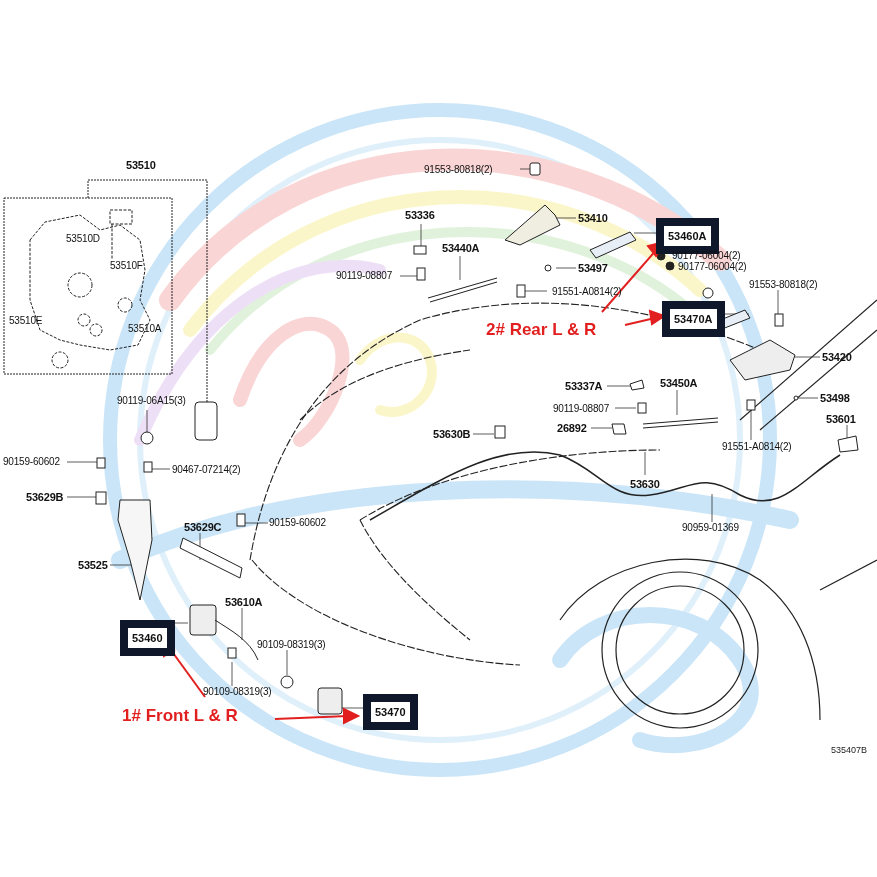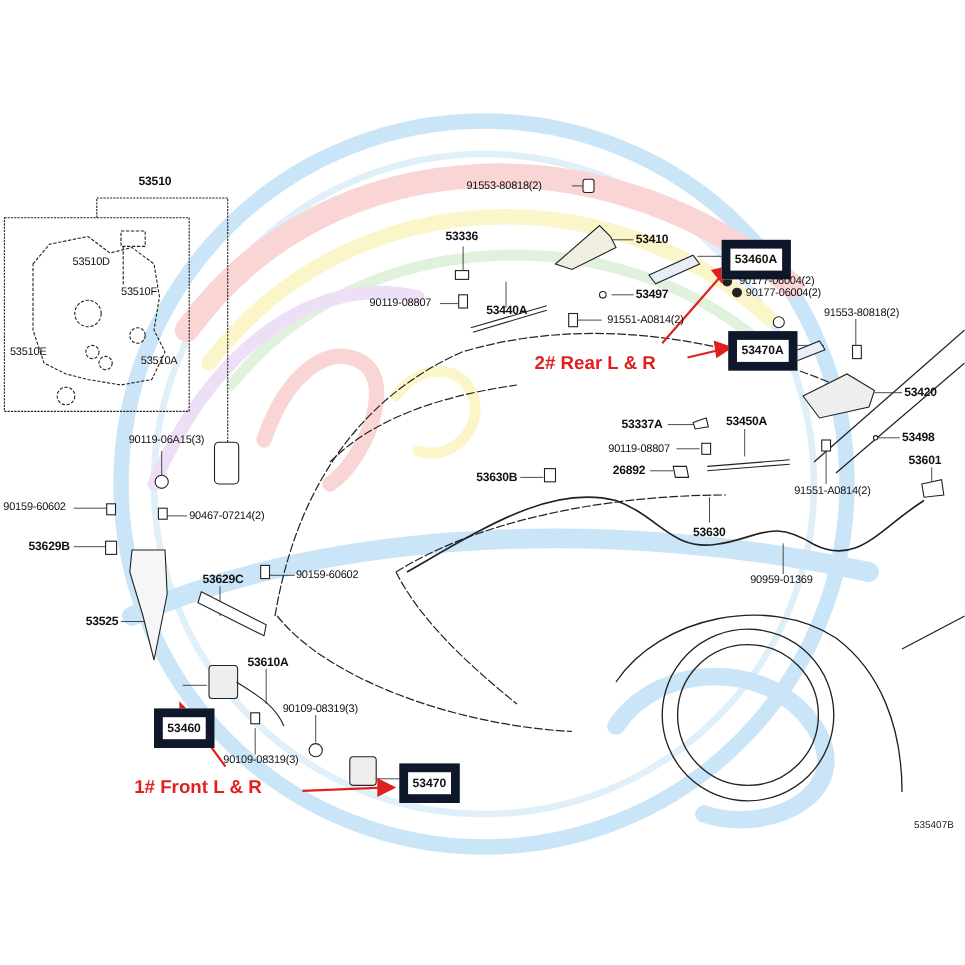--- a/index.html
+++ b/index.html
@@ -162,21 +162,21 @@
 
   <span class="lbl big" style="left:126px;top:159px;">53510</span>
   <span class="lbl" style="left:66px;top:233px;">53510D</span>
   <span class="lbl" style="left:110px;top:260px;">53510F</span>
   <span class="lbl" style="left:9px;top:315px;">53510E</span>
   <span class="lbl" style="left:128px;top:323px;">53510A</span>
 
   <span class="lbl" style="left:424px;top:164px;">91553-80818(2)</span>
   <span class="lbl big" style="left:405px;top:209px;">53336</span>
   <span class="lbl big" style="left:578px;top:212px;">53410</span>
-  <span class="lbl big" style="left:442px;top:242px;margin-top:34px;">53440A</span>
+  <span class="lbl big" style="left:442px;top:242px;">53440A</span>
   <span class="lbl" style="left:336px;top:270px;">90119-08807</span>
   <span class="lbl big" style="left:578px;top:262px;">53497</span>
   <span class="lbl" style="left:552px;top:286px;">91551-A0814(2)</span>
 
   <span class="boxed" style="left:656px;top:218px;">53460A</span>
   <span class="lbl" style="left:672px;top:250px;">90177-06004(2)</span>
   <span class="lbl" style="left:678px;top:261px;">90177-06004(2)</span>
   <span class="lbl" style="left:749px;top:279px;">91553-80818(2)</span>
   <span class="boxed" style="left:662px;top:301px;">53470A</span>
   <span class="lbl big" style="left:822px;top:351px;">53420</span>
@@ -195,21 +195,21 @@
   <span class="lbl" style="left:682px;top:522px;">90959-01369</span>
 
   <span class="lbl" style="left:117px;top:395px;">90119-06A15(3)</span>
   <span class="lbl" style="left:3px;top:456px;">90159-60602</span>
   <span class="lbl" style="left:172px;top:464px;">90467-07214(2)</span>
   <span class="lbl big" style="left:26px;top:491px;">53629B</span>
   <span class="lbl big" style="left:184px;top:521px;">53629C</span>
   <span class="lbl" style="left:269px;top:517px;">90159-60602</span>
   <span class="lbl big" style="left:78px;top:559px;">53525</span>
 
-  <span class="boxed" style="left:120px;top:644px;margin-left:20px;">53460</span>
+  <span class="boxed" style="left:120px;top:620px;">53460</span>
   <span class="lbl big" style="left:225px;top:596px;">53610A</span>
   <span class="lbl" style="left:257px;top:639px;">90109-08319(3)</span>
   <span class="lbl" style="left:203px;top:686px;">90109-08319(3)</span>
   <span class="boxed" style="left:363px;top:694px;">53470</span>
 
   <span class="callout" style="left:122px;top:706px;">1# Front L &amp; R</span>
 
   <span class="code" style="left:831px;top:729px;margin-top:16px;">535407B</span>
 </div>
 

